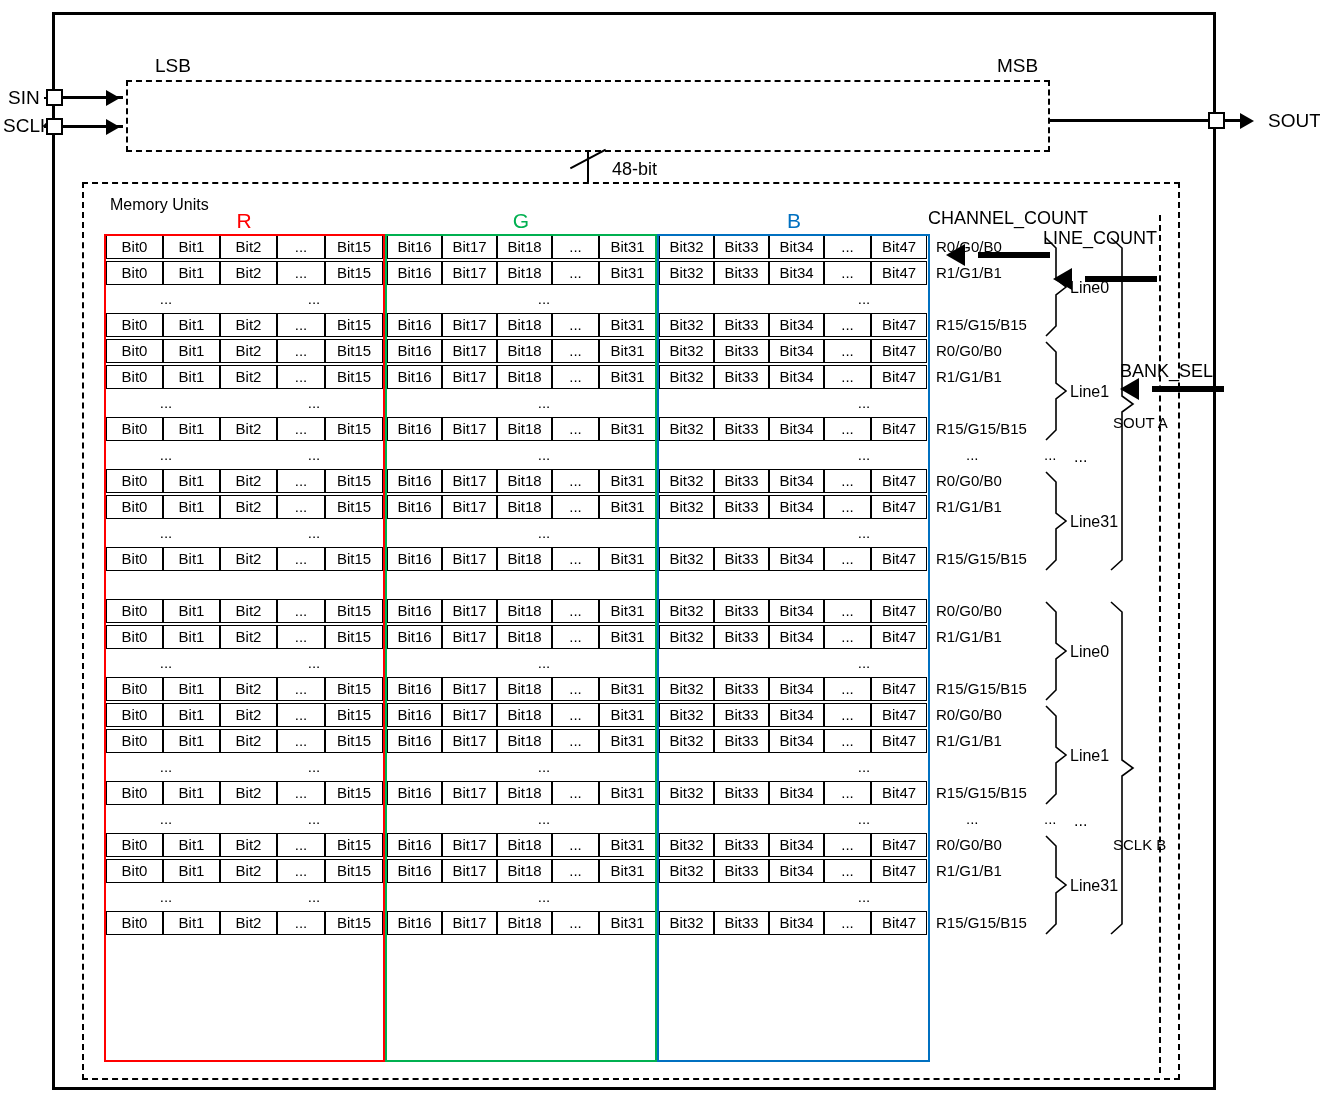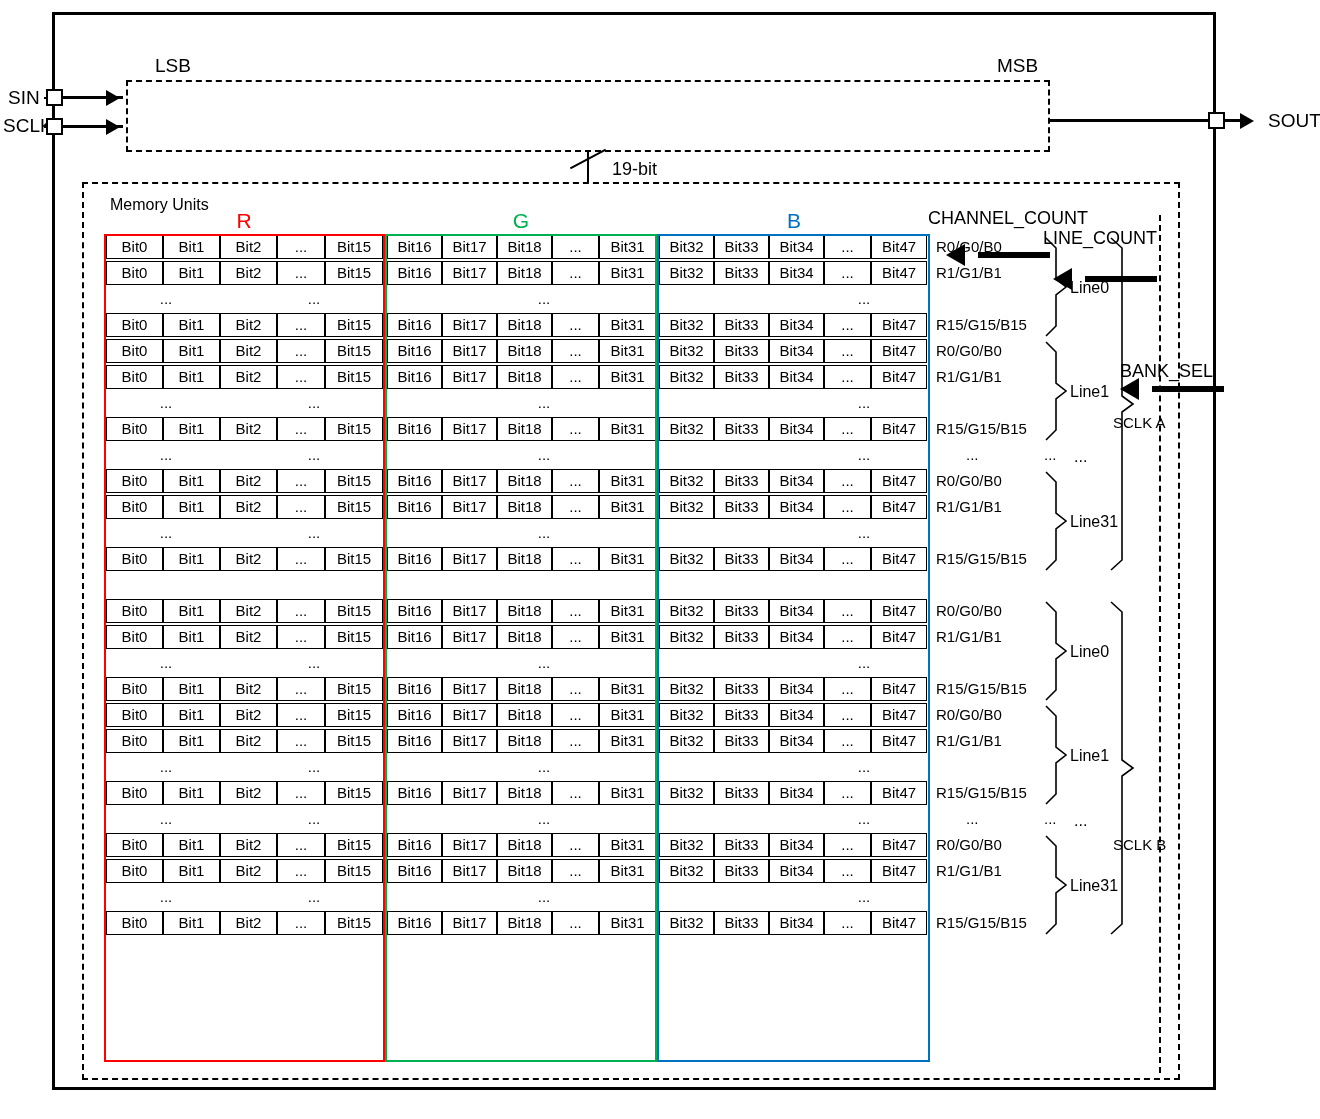--- a/index.html
+++ b/index.html
@@ -153,21 +153,21 @@
   <div class="abs wire" style="left:1225px;top:119px;width:24px;"></div>
   <div class="abs arrowhead" style="left:1240px;top:113px;"></div>
   <div class="abs pin-label" style="left:1268px;top:111px;">SOUT</div>
 
   <div class="abs" id="lsb-label">LSB</div>
   <div class="abs" id="msb-label">MSB</div>
   <div class="abs dashed" id="sr-dashed"></div>
 
   <div class="abs" id="bit48-vline"></div>
   <div class="abs" id="bit48-slash"></div>
-  <div class="abs" id="bit48-label">19-bit</div>
+  <div class="abs" id="bit48-label">48-bit</div>
 
   <div class="abs dashed" id="mem-dashed"></div>
   <div class="abs" id="mem-label">Memory Units</div>
 
   <div class="abs grp-letter" id="grp-R">R</div>
   <div class="abs grp-letter" id="grp-G">G</div>
   <div class="abs grp-letter" id="grp-B">B</div>
 
   <div class="abs" id="table-wrap">
       <div class="trow cells" style="position: absolute; left: 0px; top: 0px; height: 26px; width: 826px;">
@@ -581,16 +581,16 @@
 
   <div class="abs" id="linecount-label">LINE_COUNT</div>
   <div class="abs ctrl-arrow-shaft" style="left:1085px;top:276px;width:72px;"></div>
   <div class="abs ctrl-arrow-head" style="left:1053px;top:268px;"></div>
 
   <div class="abs" id="banksel-label">BANK_SEL</div>
   <div class="abs ctrl-arrow-shaft" style="left:1152px;top:386px;width:72px;"></div>
   <div class="abs ctrl-arrow-head" style="left:1120px;top:378px;"></div>
 
   <div class="abs" id="bank-divider"></div>
-  <div class="abs" id="banka-label">SCLK A</div>
+  <div class="abs" id="banka-label">SOUT A</div>
   <div class="abs" id="bankb-label">SCLK B</div>
 
 </div>
 
 </body></html>

